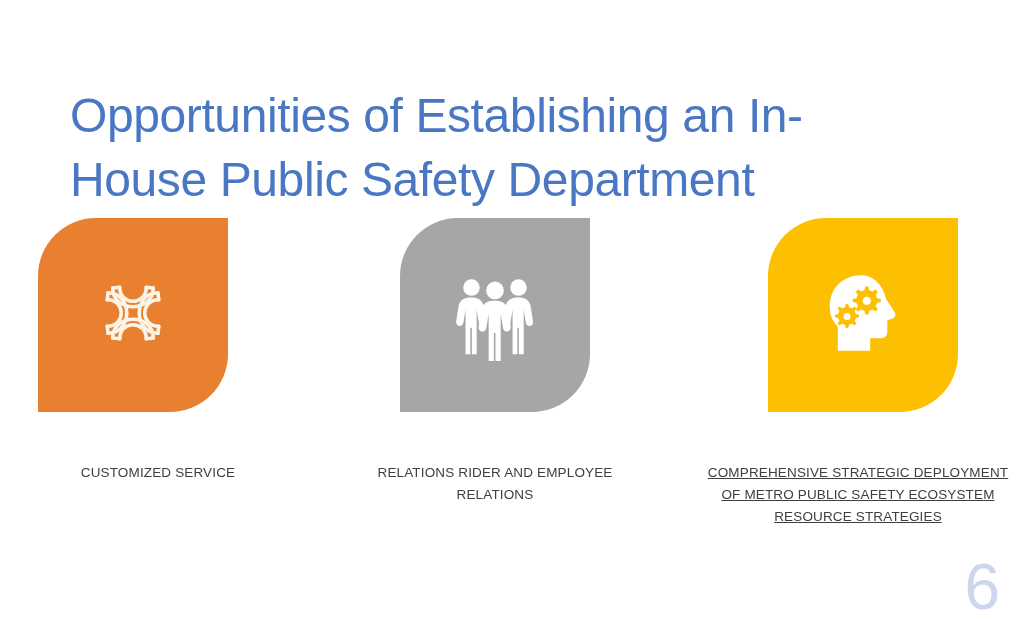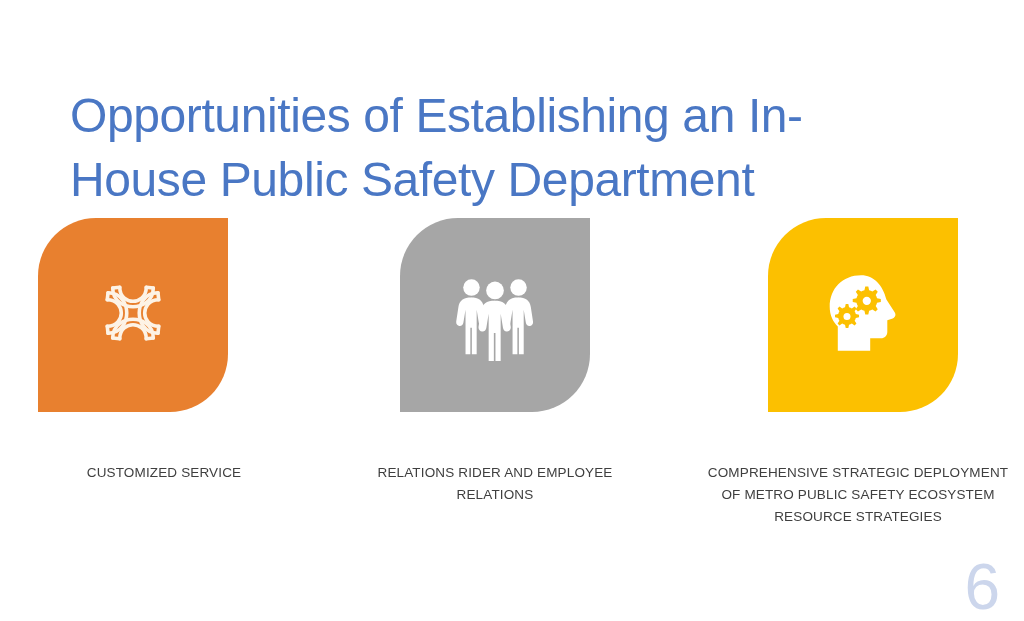--- a/index.html
+++ b/index.html
@@ -68,23 +68,23 @@
   .caption {
     position: absolute;
     top: 0;
     color: #3f3f3f;
     font-family: "Liberation Sans", sans-serif;
     font-size: 13.5px;
     line-height: 1.62;
     letter-spacing: 0.15px;
     text-align: center;
   }
-  .caption-1 { left: 18px;  width: 292px; }
+  .caption-1 { left: 12px;  width: 292px; }
   .caption-2 { left: 350px; width: 290px; }
-  .caption-3 { left: 700px; width: 316px; }
+  .caption-3 { left: 700px; width: 316px; text-decoration: underline; }
 
   
   .page-number {
     position: absolute;
     right: 24px;
     bottom: 2px;
     color: #ccd6ec;
     font-family: "Liberation Sans", sans-serif;
     font-size: 64px;
     font-weight: 400;

